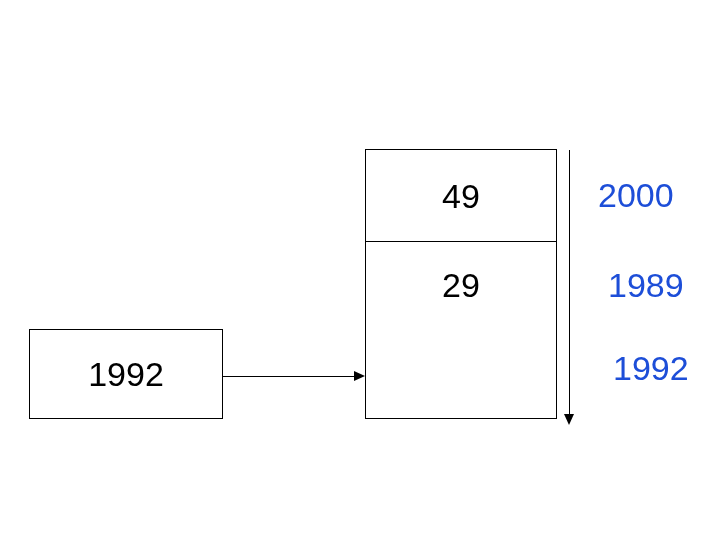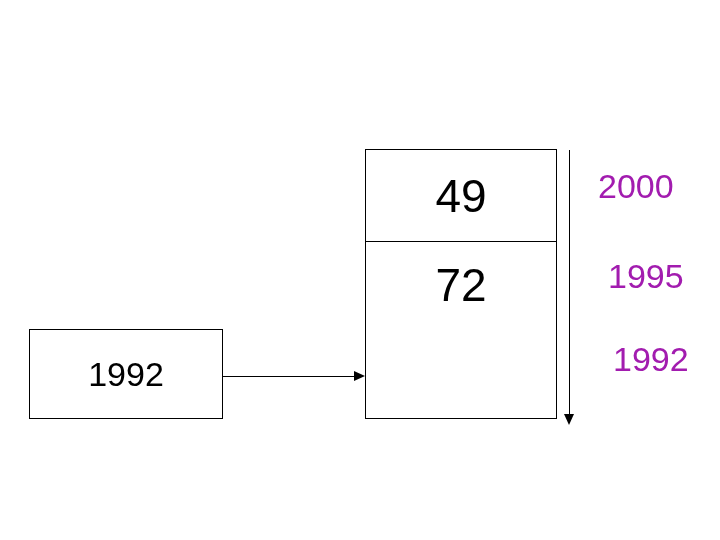--- a/index.html
+++ b/index.html
@@ -59,21 +59,21 @@
     box-sizing: border-box;
     display: flex;
     align-items: center;
     justify-content: center;
     background: #ffffff;
   }
   .stack .seg + .seg {
     border-top: 1px solid #000000;
   }
   .stack .seg .value {
-    font-size: 46px;
+    font-size: 34px;
     line-height: 1;
     color: #000000;
   }
   .seg-0 { flex: 0 0 91px; }
   .seg-1 { flex: 0 0 90px; }
   .seg-2 { flex: 0 0 auto; height: 87px; }
 
   
   .h-arrow {
     position: absolute;
@@ -126,22 +126,23 @@
     border-left: 5px solid transparent;
     border-right: 5px solid transparent;
     border-top: 11px solid #000000;
   }
 
   
   .axis-label {
     position: absolute;
     font-size: 34px;
     line-height: 1;
-    color: #a21caf;
+    color: #1d4ed8;
     white-space: nowrap;
+    margin-top: 9px;
   }
   .axis-label-0 { left: 598px; top: 169px; }
   .axis-label-1 { left: 608px; top: 259px; }
   .axis-label-2 { left: 613px; top: 342px; }
 </style>
 </head>
 <body>
 
 <div id="canvas">
 
@@ -152,26 +153,26 @@
   <div class="h-arrow">
     <div class="shaft"></div>
     <div class="head"></div>
   </div>
 
   <div class="stack">
     <div class="seg seg-0">
       <span class="value">49</span>
     </div>
     <div class="seg seg-2">
-      <span class="value">72</span>
+      <span class="value">29</span>
     </div>
   </div>
 
   <div class="v-axis">
     <div class="shaft"></div>
     <div class="head"></div>
   </div>
 
   <div class="axis-label axis-label-0">2000</div>
-  <div class="axis-label axis-label-1">1995</div>
+  <div class="axis-label axis-label-1">1989</div>
   <div class="axis-label axis-label-2">1992</div>
 
 </div>
 
 </body></html>

